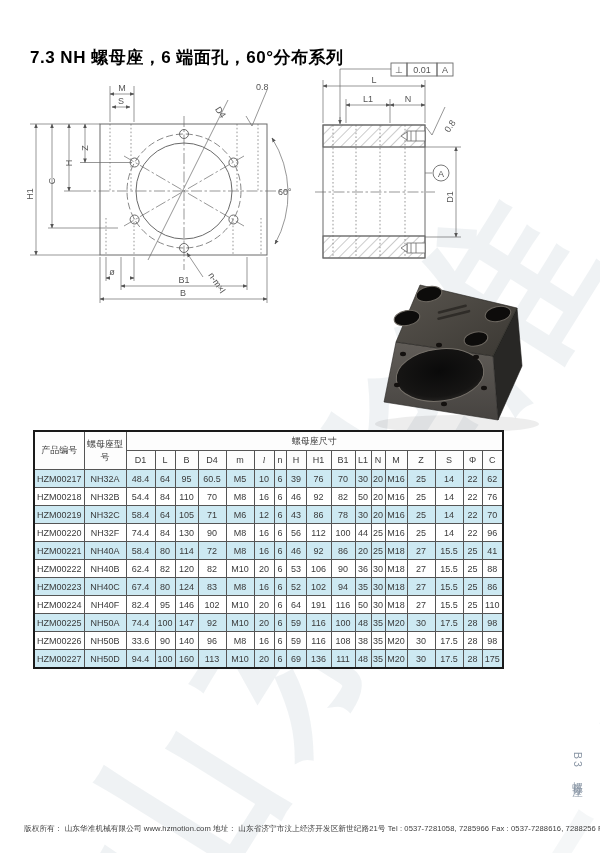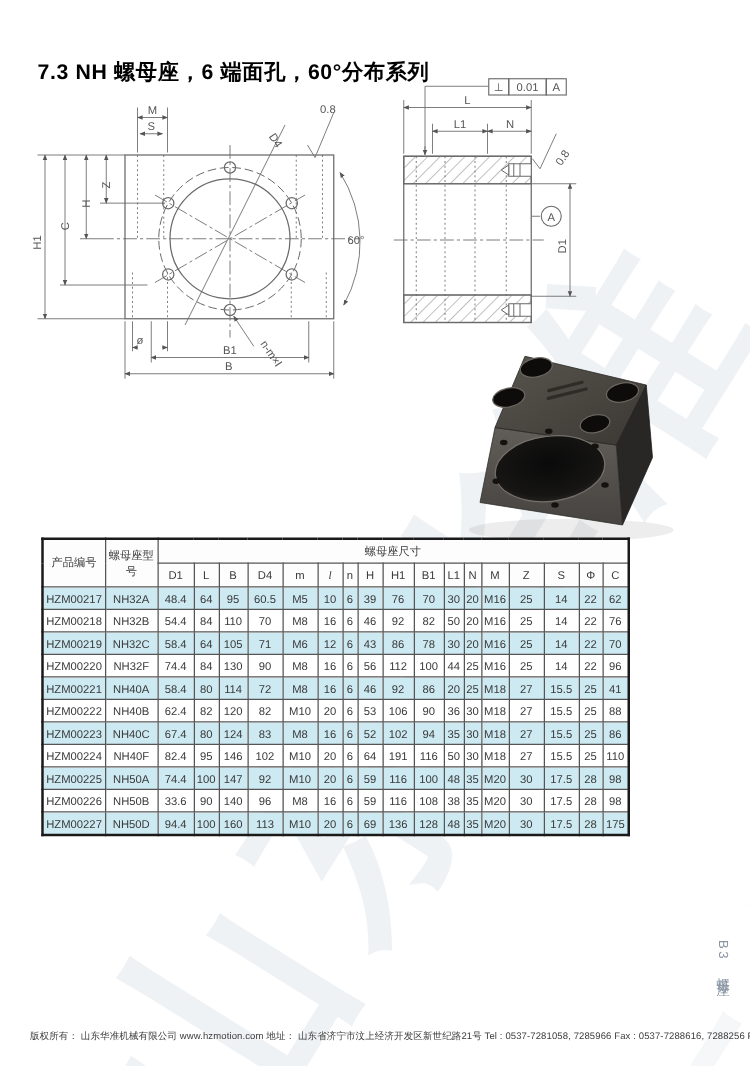--- a/index.html
+++ b/index.html
@@ -515,21 +515,21 @@
           <td>NH50D</td>
           <td>94.4</td>
           <td>100</td>
           <td>160</td>
           <td>113</td>
           <td>M10</td>
           <td>20</td>
           <td>6</td>
           <td>69</td>
           <td>136</td>
-          <td>128</td>
+          <td>111</td>
           <td>48</td>
           <td>35</td>
           <td>M20</td>
           <td>30</td>
           <td>17.5</td>
           <td>28</td>
           <td>175</td>
         </tr>
       </tbody>
     </table>

